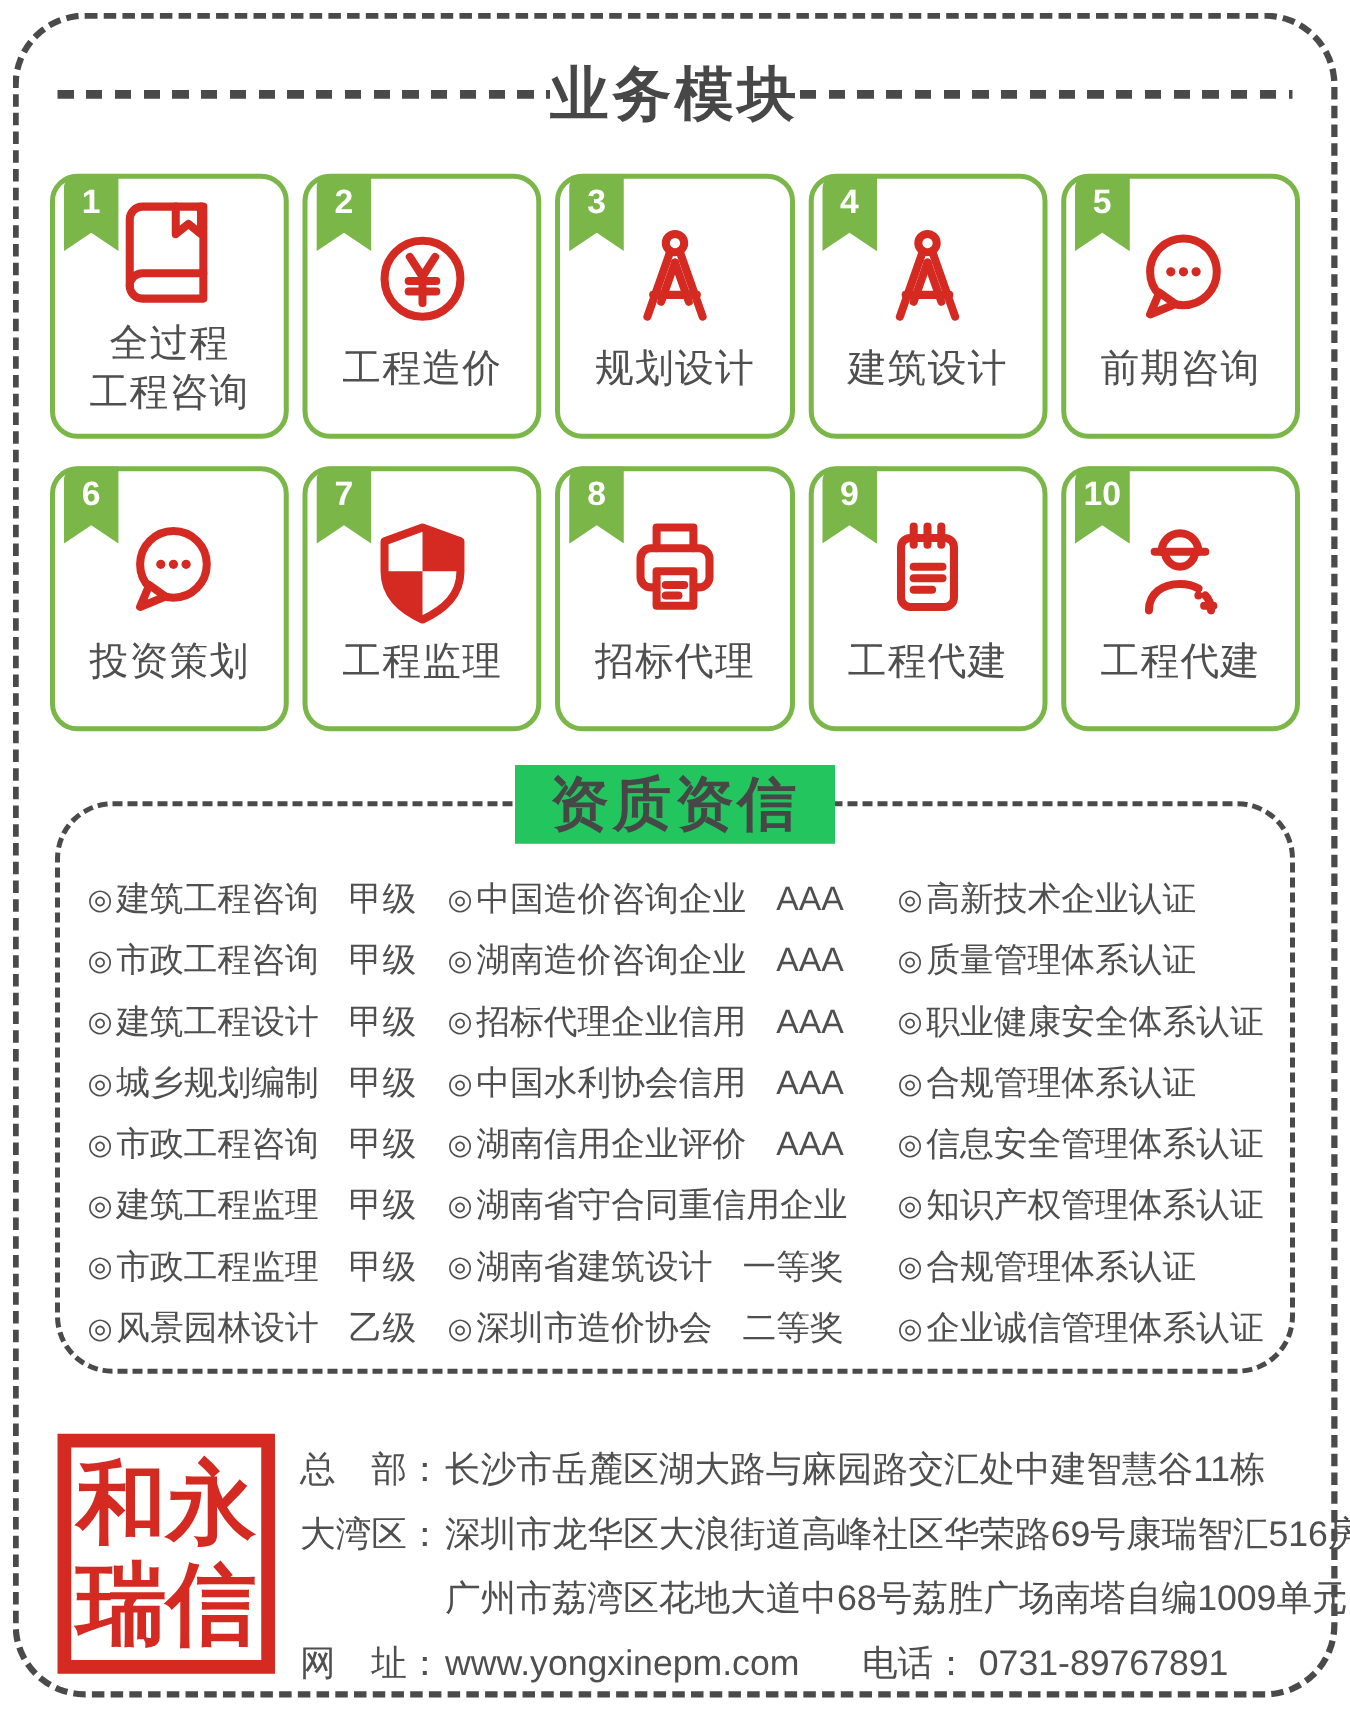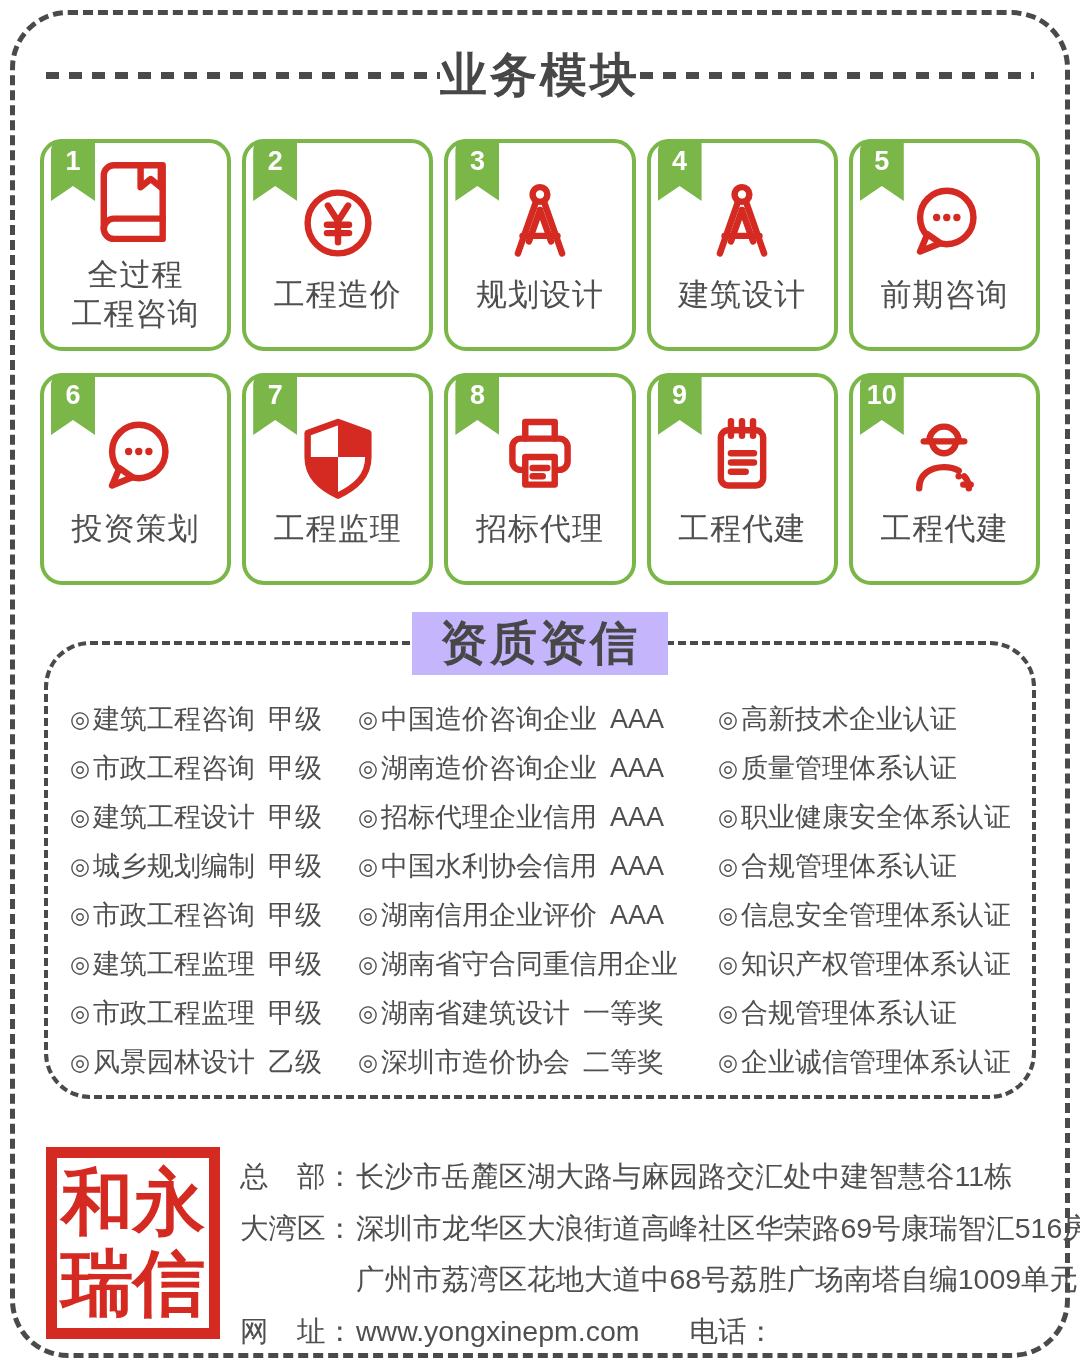--- a/index.html
+++ b/index.html
@@ -24,27 +24,27 @@
   .badge{position:absolute;top:-4px;left:7px;width:44px;height:62px;background:#7ab648;
          clip-path:polygon(0 0,100% 0,100% 100%,50% 76%,0 100%);border-radius:12px 0 0 0;
          color:#ffffff;font-size:27px;font-weight:600;text-align:center;padding-top:7px;box-sizing:border-box;}
   .cicon{height:92px;display:flex;align-items:center;justify-content:center;}
   .clabel{font-size:31px;font-weight:500;color:#4f4f4f;text-align:center;line-height:39px;letter-spacing:1px;}
 
   
   .quals-wrap{margin-top:56px;position:relative;}
   .quals-box{position:relative;margin:0 4px;height:458px;border:4px dashed #4a4a4a;border-radius:46px;
              padding:56px 22px 0;box-sizing:border-box;}
-  .quals-title{position:absolute;top:-33px;left:50%;transform:translateX(-50%);background:#c4b5fd;
+  .quals-title{position:absolute;top:-33px;left:50%;transform:translateX(-50%);background:#22c55e;
                padding:0 28px;font-size:47px;font-weight:800;color:#474747;letter-spacing:3px;white-space:nowrap;}
   .quals-grid{display:grid;grid-template-columns:288px 360px 1fr;}
   .qcol{display:flex;flex-direction:column;}
   .qitem{display:flex;align-items:baseline;height:49px;font-size:27px;color:#4f4f4f;white-space:nowrap;}
   .qb{margin-right:3px;font-size:23px;position:relative;top:-1px;}
-  .qgrade{margin-left:13px;}
+  .qgrade{margin-left:24px;}
 
   
   .footer{display:flex;align-items:flex-start;gap:20px;margin-top:48px;padding-left:6px;}
   .seal{width:190px;height:192px;border:11px solid #d42a21;box-sizing:border-box;
         display:grid;grid-template-columns:1fr 1fr;grid-template-rows:1fr 1fr;place-items:center;padding:4px;}
   .seal-char{font-size:72px;font-weight:800;color:#d42a21;line-height:1;font-family:"Liberation Serif","DejaVu Serif",serif;}
   .contact{display:flex;flex-direction:column;margin-top:4px;}
   .c-line{display:flex;font-size:28.5px;line-height:51.5px;color:#4f4f4f;white-space:nowrap;}
   .c-label{width:116px;flex:none;}
   .c-label2{margin-left:50px;}
@@ -361,17 +361,18 @@
           <span class="c-text">深圳市龙华区大浪街道高峰社区华荣路69号康瑞智汇516房</span>
         </div>
         <div class="c-line">
           <span class="c-label"></span>
           <span class="c-text">广州市荔湾区花地大道中68号荔胜广场南塔自编1009单元</span>
         </div>
         <div class="c-line">
           <span class="c-label">网　址：</span>
           <span class="c-text">www.yongxinepm.com</span>
           <span class="c-label2">电话：</span>
+          <span class="c-text2">0731-89767891</span>
         </div>
       </div>
   </div>
 
 </div>
 
 </body></html>

